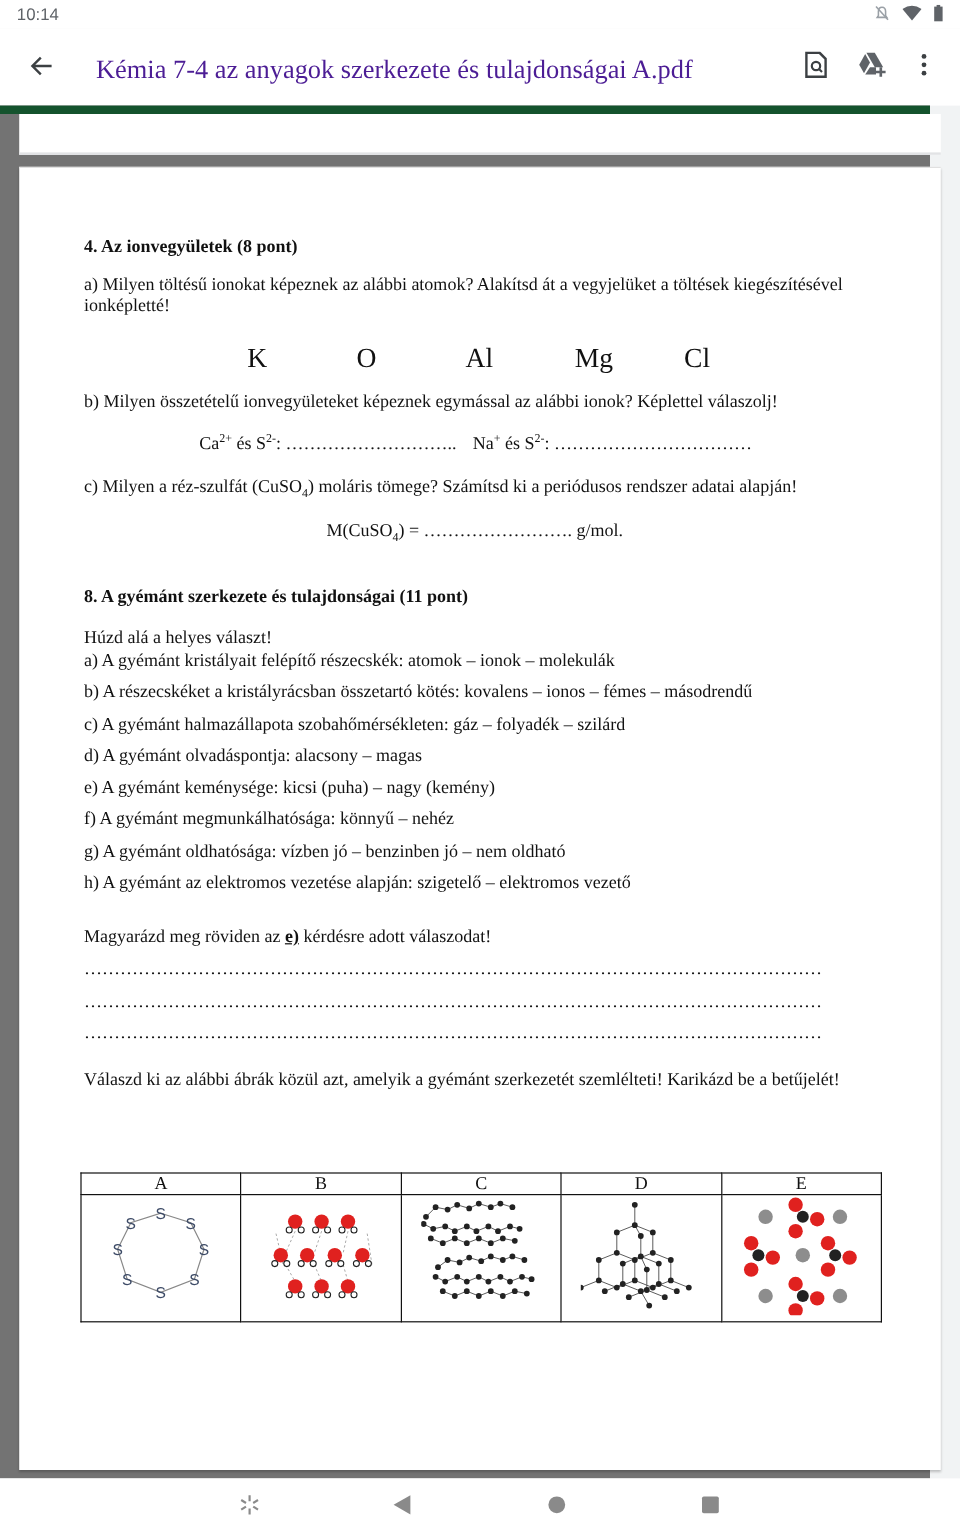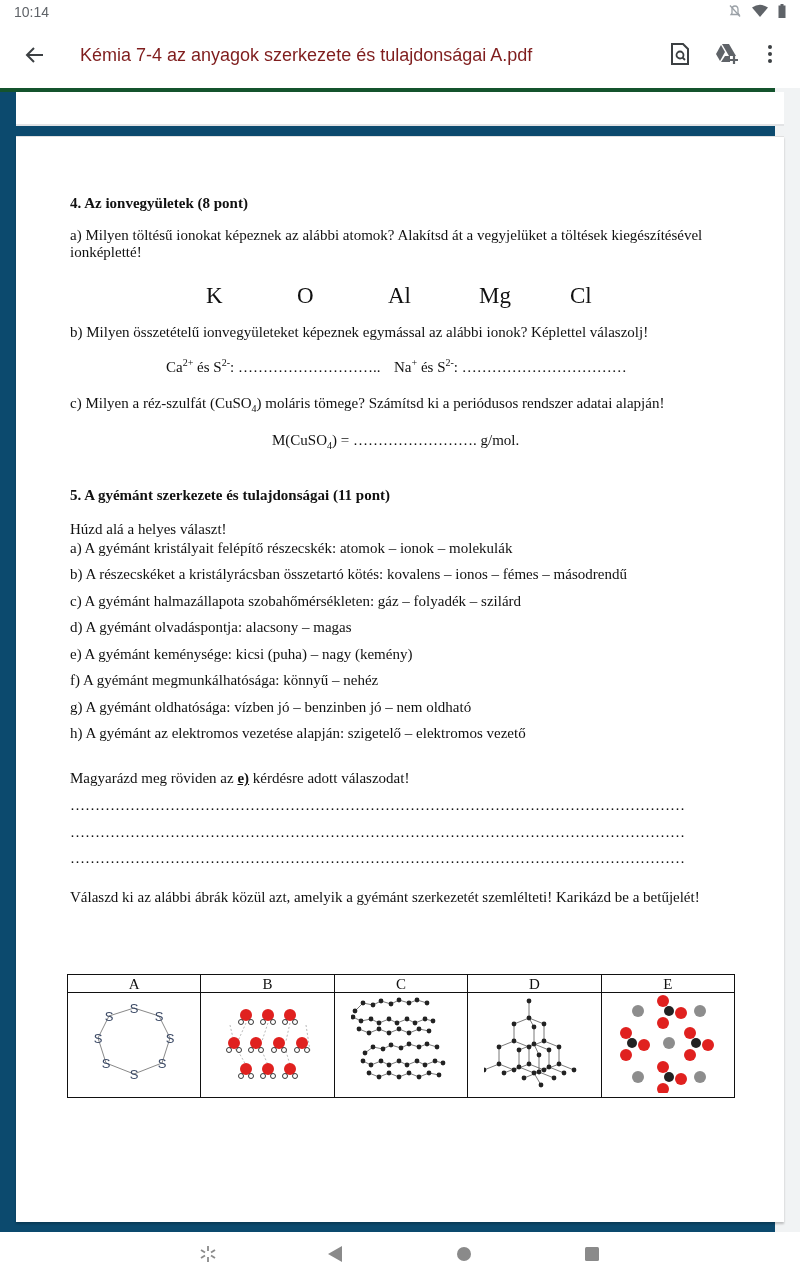--- a/index.html
+++ b/index.html
@@ -5,24 +5,24 @@
   * { box-sizing: border-box; margin: 0; padding: 0; }
   html, body { width: 800px; height: 1280px; overflow: hidden; background: #f1f3f4; }
   body { position: relative; font-family: "Liberation Sans", sans-serif; }
 
   .status-bar { position: absolute; left: 0; top: 0; width: 800px; height: 24px; background: #fff; }
   .status-time { position: absolute; left: 14px; top: 4px; font-size: 14px; color: #5f6368; font-family: "Liberation Sans", sans-serif; }
   .status-icons { position: absolute; right: 14px; top: 4px; display: flex; gap: 10px; align-items: center; }
 
   .app-bar { position: absolute; left: 0; top: 24px; width: 800px; height: 64px; background: #fff; }
   .back-btn { position: absolute; left: 20px; top: 18px; width: 30px; height: 30px; display: flex; align-items: center; justify-content: center; cursor: pointer; }
-  .doc-title { position: absolute; left: 80px; top: 21px; font-size: 18px; color: #7f1d1d; white-space: nowrap; font-family: Liberation Sans, sans-serif; }
+  .doc-title { position: absolute; left: 80px; top: 21px; font-size: 22px; color: #4c1d95; white-space: nowrap; font-family: Liberation Serif, serif; }
   .action { position: absolute; top: 18px; width: 28px; height: 28px; display: flex; align-items: center; justify-content: center; cursor: pointer; }
 
-  .viewer { position: absolute; left: 0; top: 88px; width: 775px; height: 1144px; background: #0c4a6e; border-top: 4px solid #14532d; }
+  .viewer { position: absolute; left: 0; top: 88px; width: 775px; height: 1144px; background: #737373; border-top: 7px solid #14532d; }
   .page1-tail { position: absolute; left: 16px; top: 0; width: 768px; height: 34px; background: #fff; border-bottom: 2px solid #e2e3e5; }
   .page2 { position: absolute; left: 16px; top: 44px; width: 768px; height: 1086px; background: #fff; border-top: 1px solid #e0e0e0; box-shadow: 0 2px 2px rgba(0,0,0,0.22); }
 
   .pdf { position: absolute; left: 0; top: 0; width: 768px; height: 100%; font-family: "Liberation Serif", serif; color: #111; font-size: 15px; }
   .pdf .abs { position: absolute; white-space: nowrap; }
   .bold { font-weight: bold; }
   .ital { }
   sup, sub { font-size: 10px; line-height: 0; }
   .elements { position: absolute; top: 146px; font-size: 23px; }
 
@@ -125,21 +125,21 @@
         <span>Na</span><sup>+</sup><span> és S</span><sup>2-</sup><span>: ……………………………</span>
       </div>
 
       <div class="abs" style="left:54px; top:258px;">
         <span>c) Milyen a réz-szulfát (CuSO</span><sub>4</sub><span>) moláris tömege? Számítsd ki a periódusos rendszer adatai alapján!</span>
       </div>
       <div class="abs" style="left:256px; top:295px;">
         <span>M(CuSO</span><sub>4</sub><span>) = ……………………. g/mol.</span>
       </div>
 
-      <div class="abs bold" style="left:54px; top:350px;">5. A gyémánt szerkezete és tulajdonságai (11 pont)</div>
+      <div class="abs bold" style="left:54px; top:350px;">8. A gyémánt szerkezete és tulajdonságai (11 pont)</div>
       <div class="abs ital" style="left:54px; top:384px;">Húzd alá a helyes választ!</div>
       <div class="abs" style="left:54px; top:403px;">a) A gyémánt kristályait felépítő részecskék: atomok – ionok – molekulák</div>
       <div class="abs" style="left:54px; top:429px;">b) A részecskéket a kristályrácsban összetartó kötés: kovalens – ionos – fémes – másodrendű</div>
       <div class="abs" style="left:54px; top:456px;">c) A gyémánt halmazállapota szobahőmérsékleten: gáz – folyadék – szilárd</div>
       <div class="abs" style="left:54px; top:482px;">d) A gyémánt olvadáspontja: alacsony – magas</div>
       <div class="abs" style="left:54px; top:535px;">f) A gyémánt megmunkálhatósága: könnyű – nehéz</div>
       <div class="abs" style="left:54px; top:509px;">e) A gyémánt keménysége: kicsi (puha) – nagy (kemény)</div>
       <div class="abs" style="left:54px; top:562px;">g) A gyémánt oldhatósága: vízben jó – benzinben jó – nem oldható</div>
       <div class="abs ital" style="left:54px; top:633px;">
         <span>Magyarázd meg röviden az </span><span class="bold" style="text-decoration:underline">e)</span><span> kérdésre adott válaszodat!</span>

